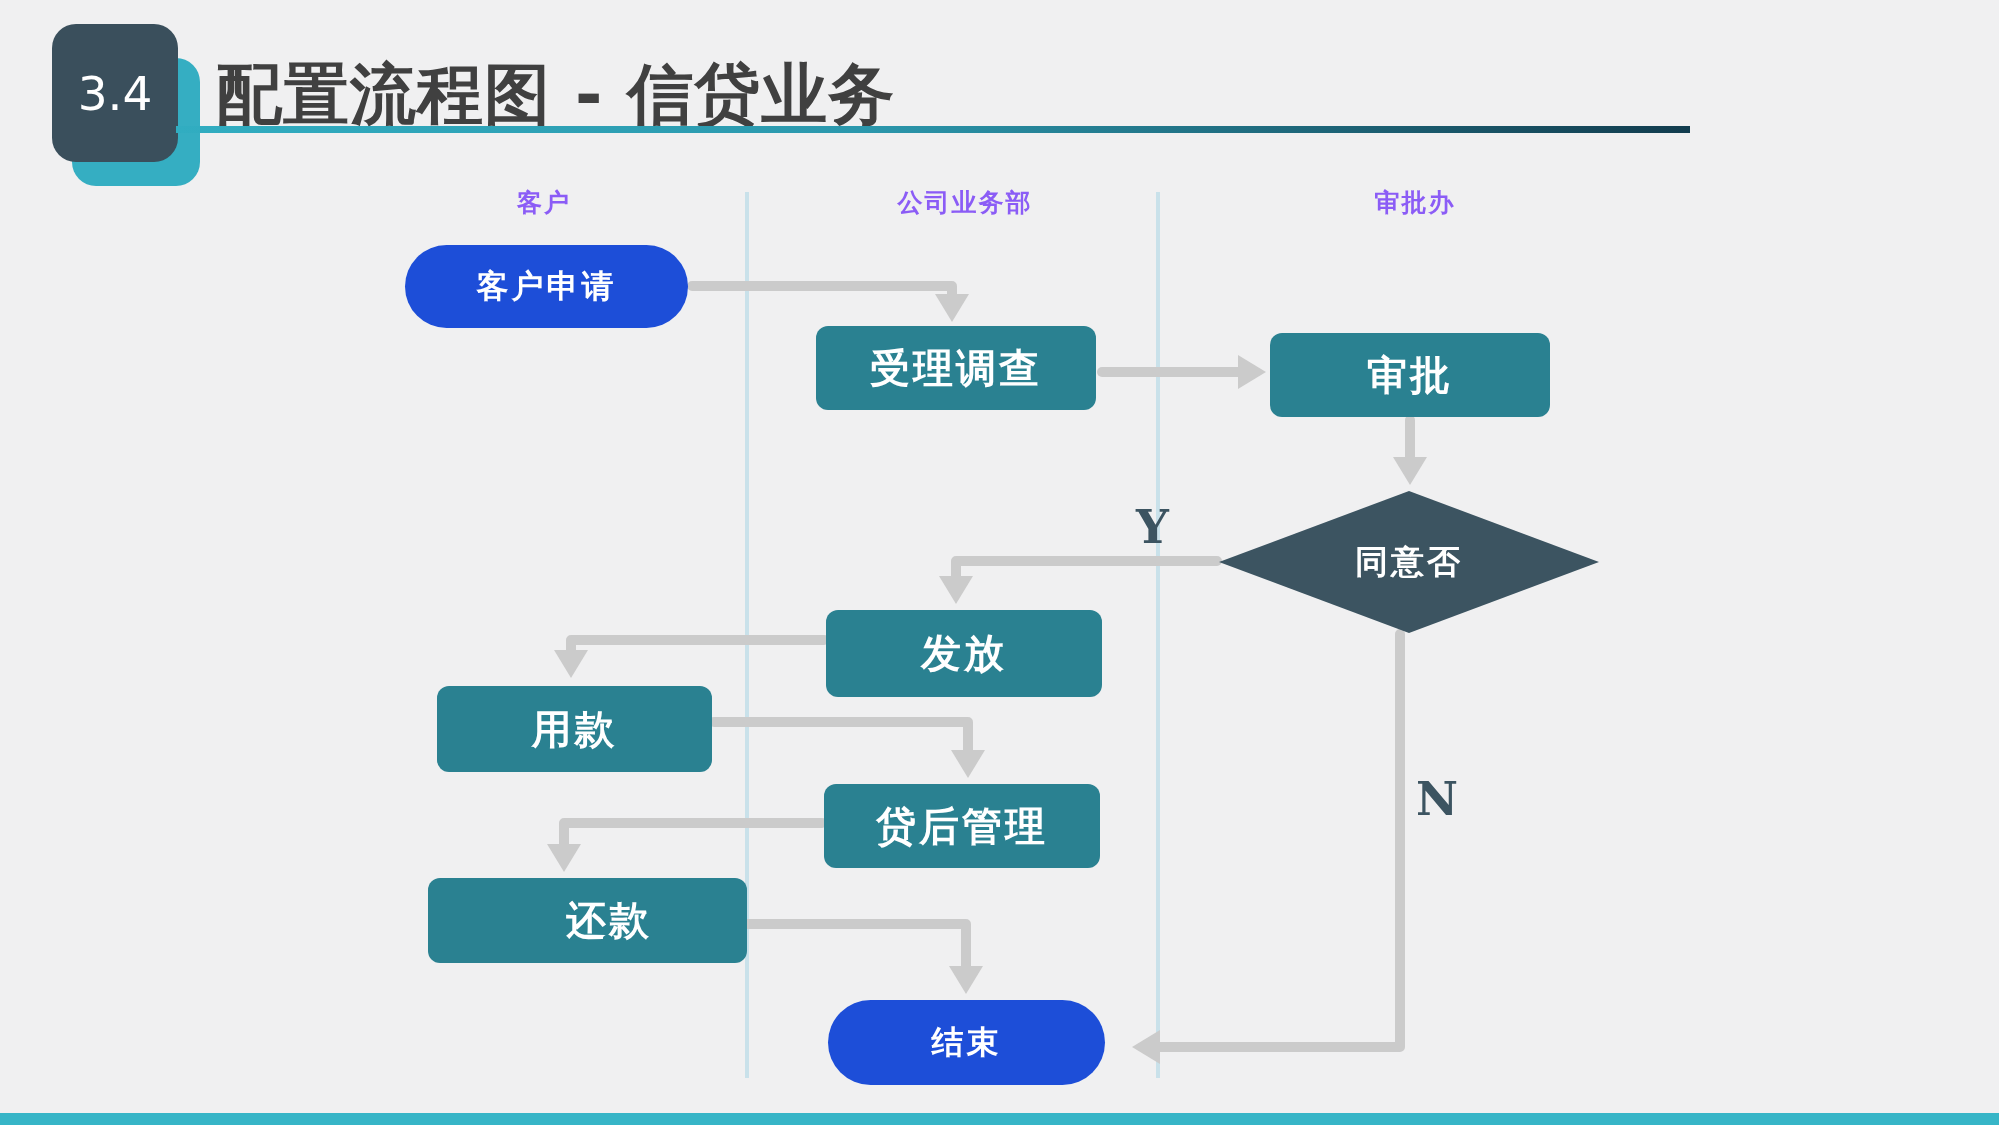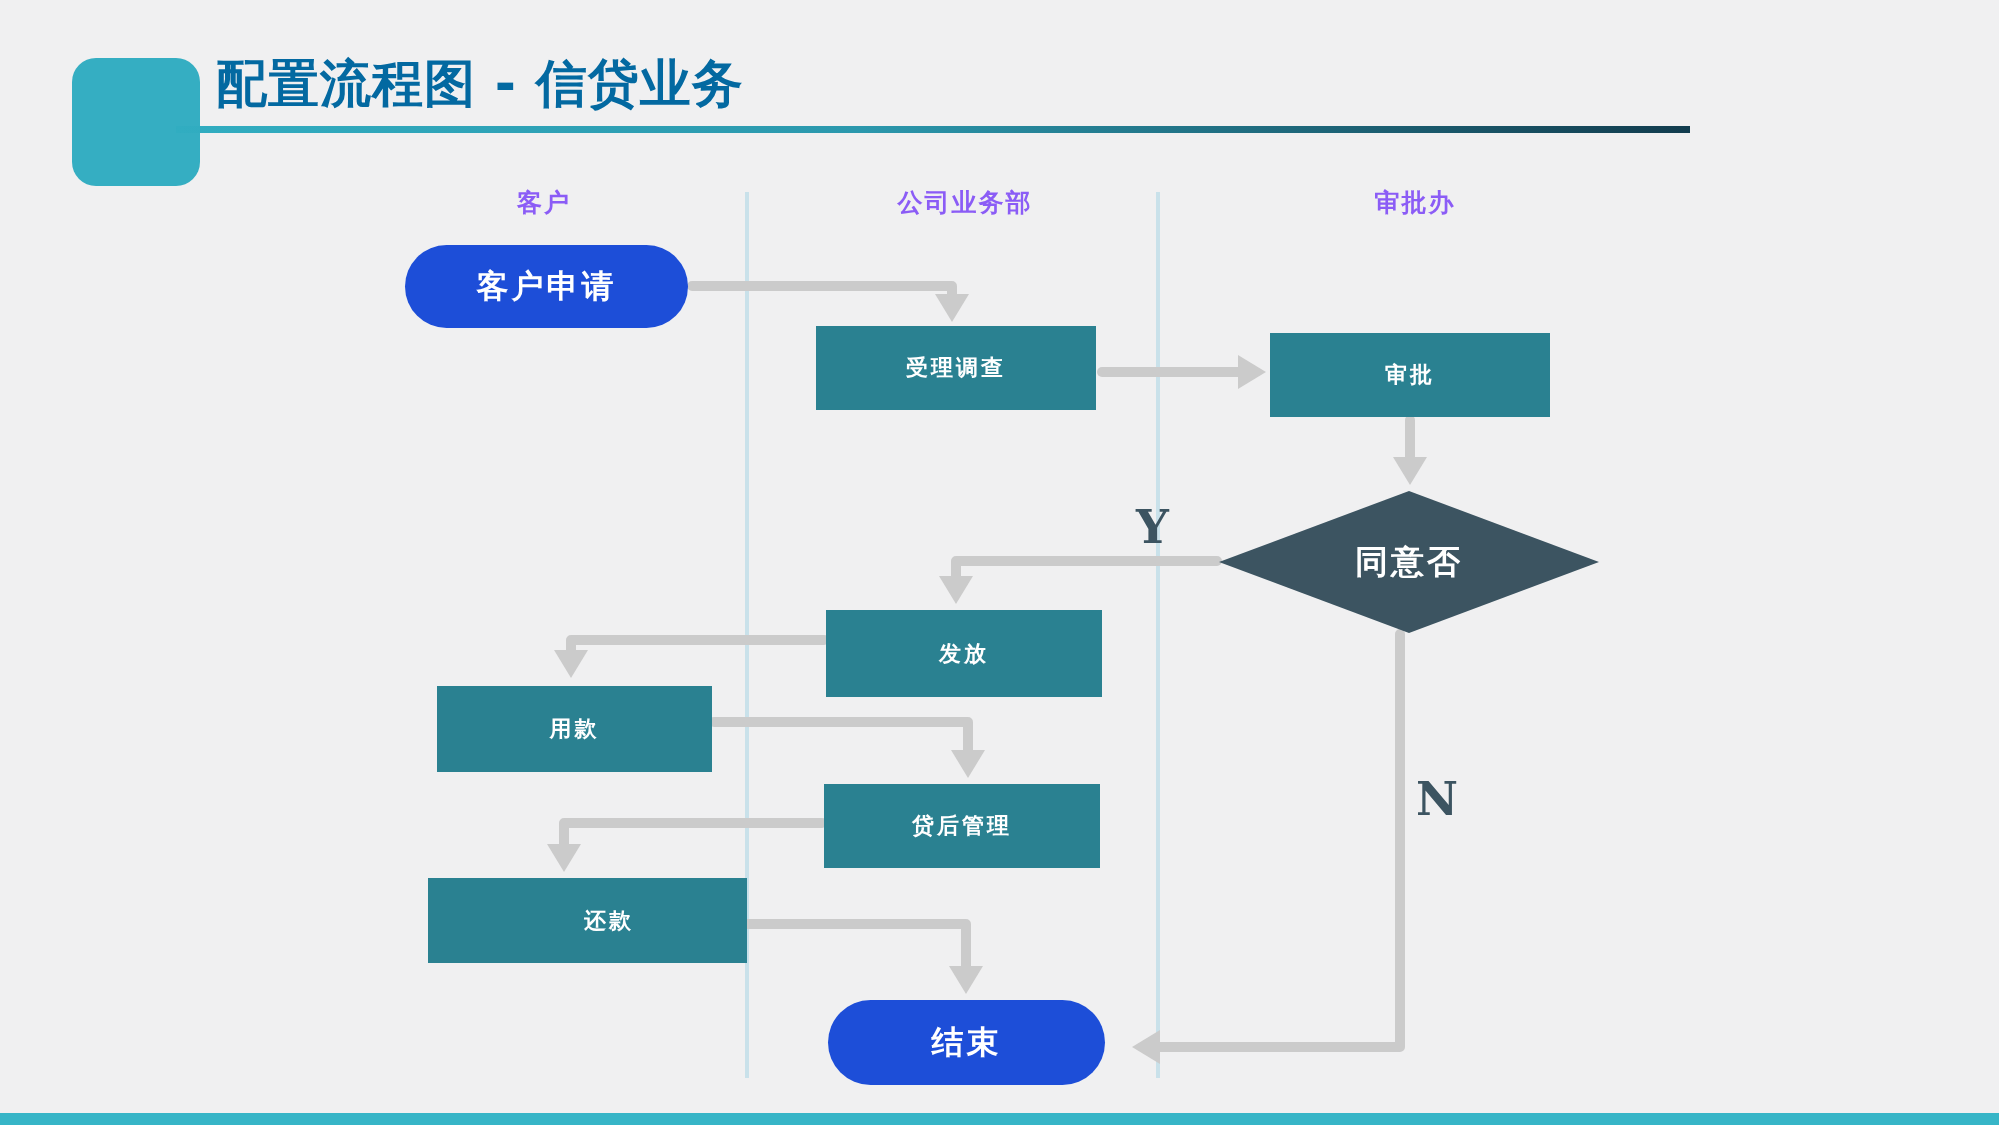--- a/index.html
+++ b/index.html
@@ -15,21 +15,21 @@
   }
   .badge{
     position:absolute;left:52px;top:24px;width:126px;height:138px;
     background:#3A4F5C;border-radius:24px;
     display:flex;align-items:center;justify-content:center;
     color:#fff;font-size:47px;font-weight:500;
     font-family:"DejaVu Sans",sans-serif;
   }
   .page-title{
     position:absolute;left:216px;top:50px;
-    font-size:51px;font-weight:700;color:#0369a1;letter-spacing:1px;
+    font-size:66px;font-weight:700;color:#404040;letter-spacing:1px;
     font-family:"DejaVu Sans",sans-serif;white-space:nowrap;
   }
   .title-underline{
     position:absolute;left:176px;top:126px;width:1514px;height:7px;
     background:linear-gradient(90deg,#31ADC1 0%,#2B98AD 45%,#123C4E 100%);
   }
   
   .lane-label{
     position:absolute;top:186px;width:300px;text-align:center;
     font-family:"DejaVu Serif",serif;font-weight:700;
@@ -40,21 +40,21 @@
     background:#C9E1EA;z-index:1;
   }
   
   .node{
     position:absolute;z-index:10;
     display:flex;align-items:center;justify-content:center;
     color:#ffffff;font-family:"DejaVu Serif",serif;font-weight:600;
     letter-spacing:3px;
   }
   .terminator{background:#1d4ed8;border-radius:44px;font-size:32px;}
-  .process{background:#2A8191;font-size:22px;}
+  .process{background:#2A8191;font-size:40px;border-radius:12px;}
   .decision{
     background:#3C5461;font-size:33px;
     clip-path:polygon(50% 0,100% 50%,50% 100%,0 50%);
   }
   
   .branch-label{
     position:absolute;z-index:11;
     font-family:"DejaVu Serif",serif;font-weight:700;
     font-size:46px;color:#3C5461;
   }
@@ -67,20 +67,23 @@
     position:absolute;left:0;top:1113px;width:1999px;height:12px;
     background:#37B5C7;
   }
 </style>
 </head>
 <body>
 
 <div id="slide">
 
   <div class="badge-accent"></div>
+  <div class="badge">
+    <span>3.4</span>
+  </div>
   <div class="page-title">配置流程图 - 信贷业务</div>
   <div class="title-underline"></div>
 
   <div class="lane-label" style="left:394px;">客户</div>
   <div class="lane-label" style="left:815px;">公司业务部</div>
   <div class="lane-label" style="left:1265px;">审批办</div>
 
   <div class="lane-divider" style="left:745px;"></div>
   <div class="lane-divider" style="left:1156px;"></div>
 

